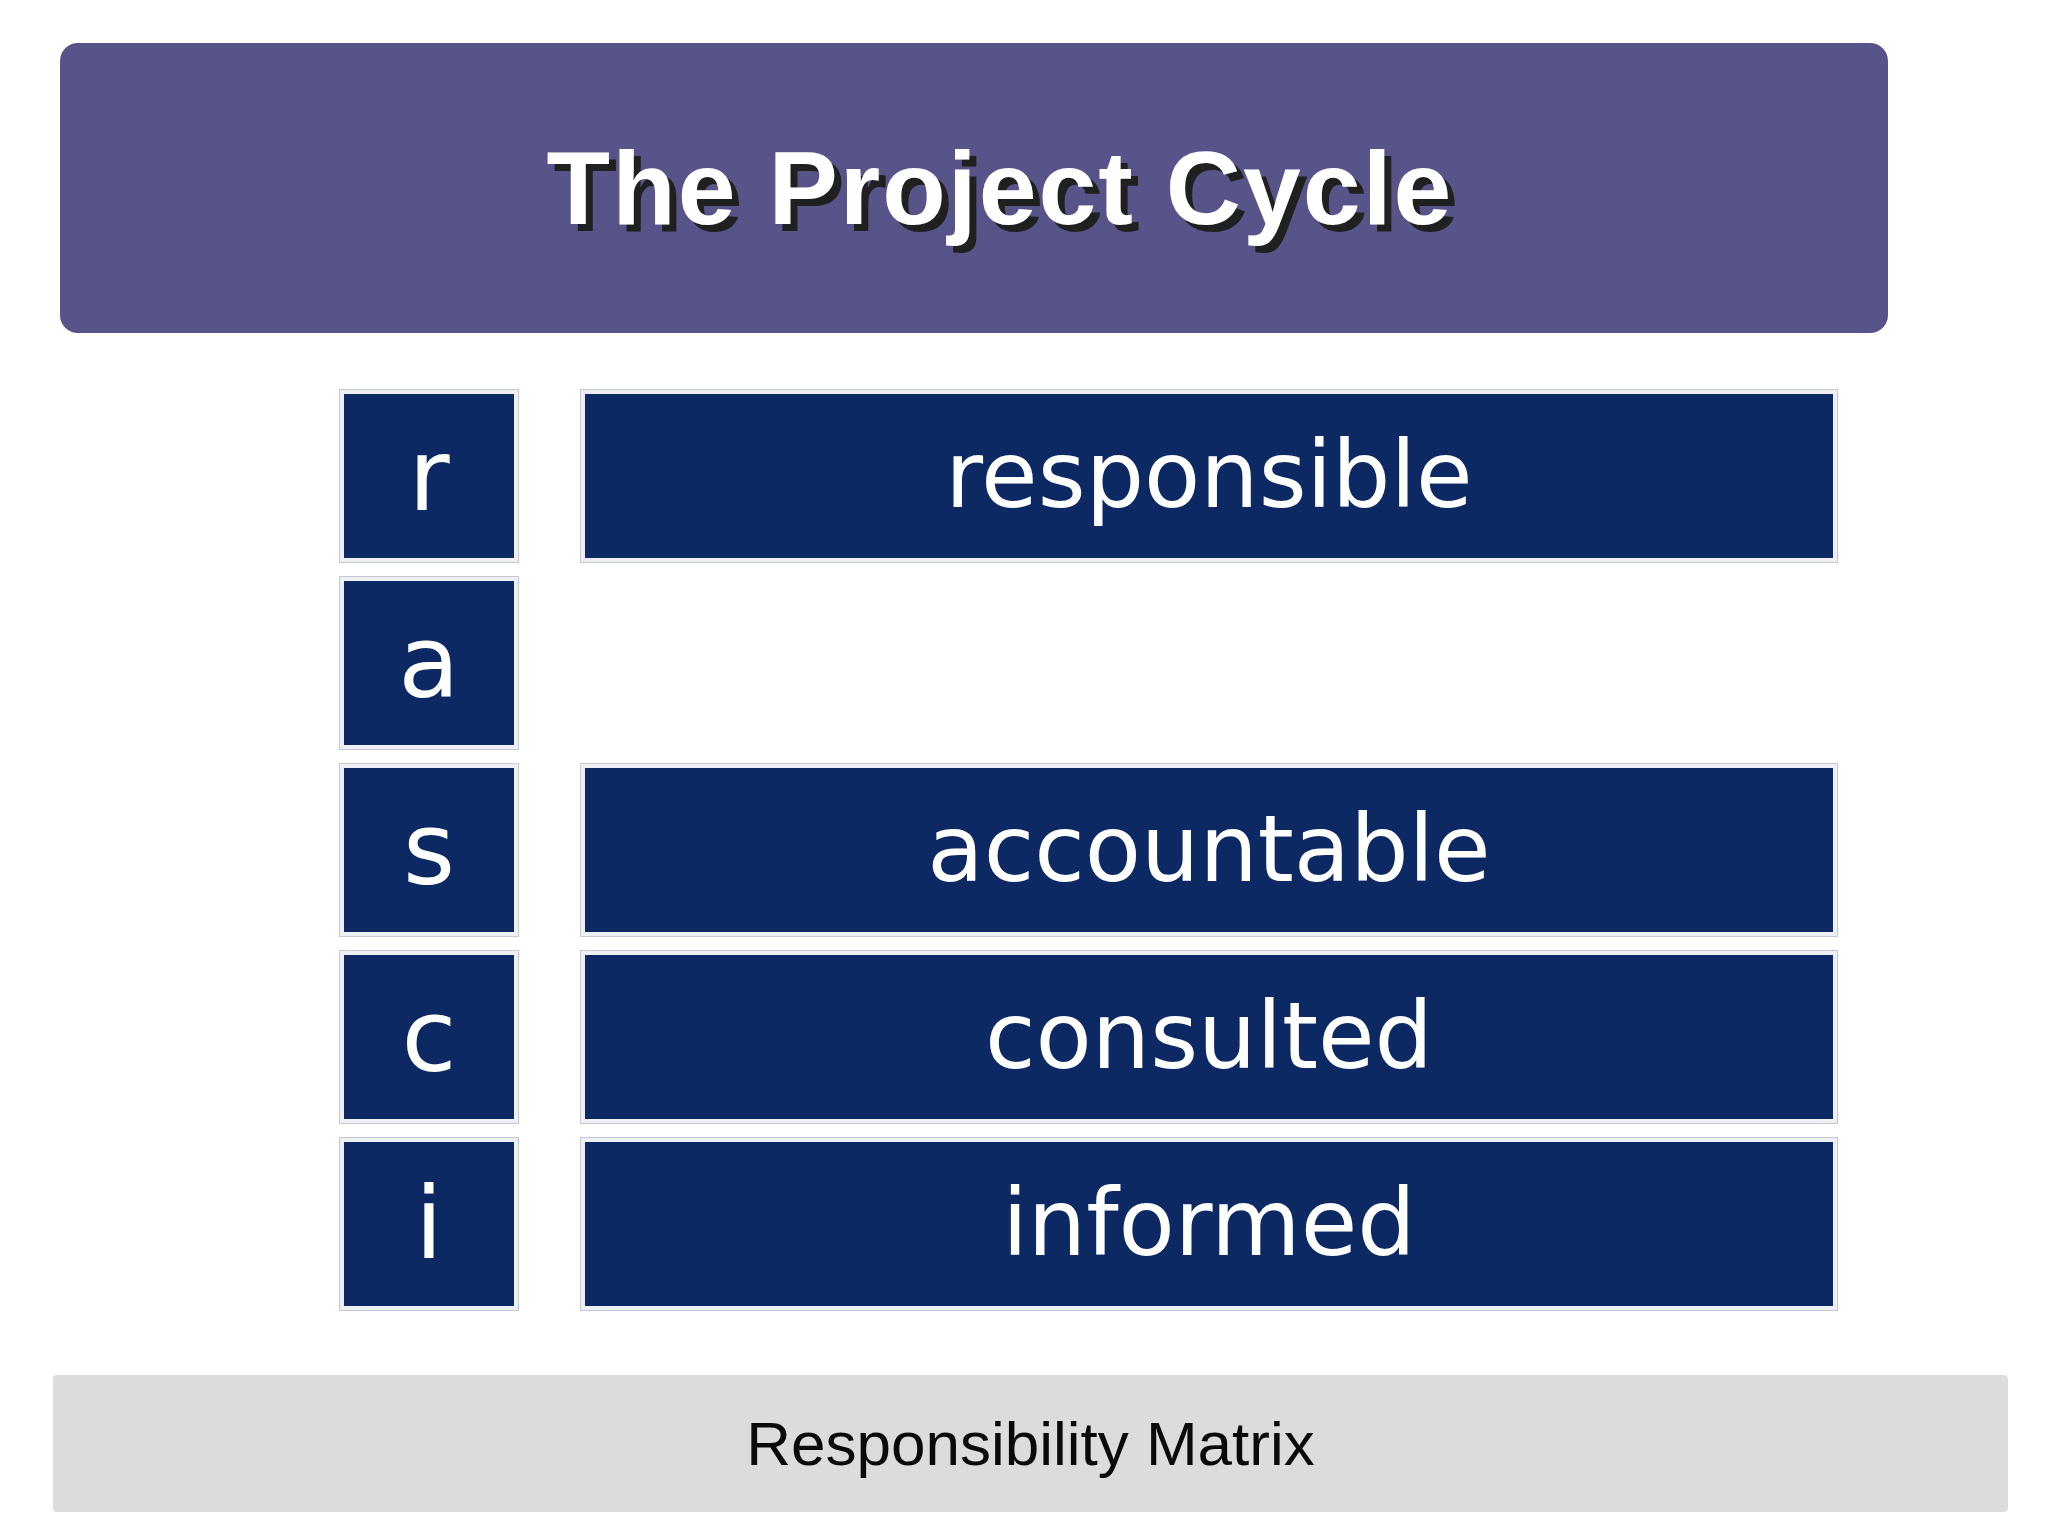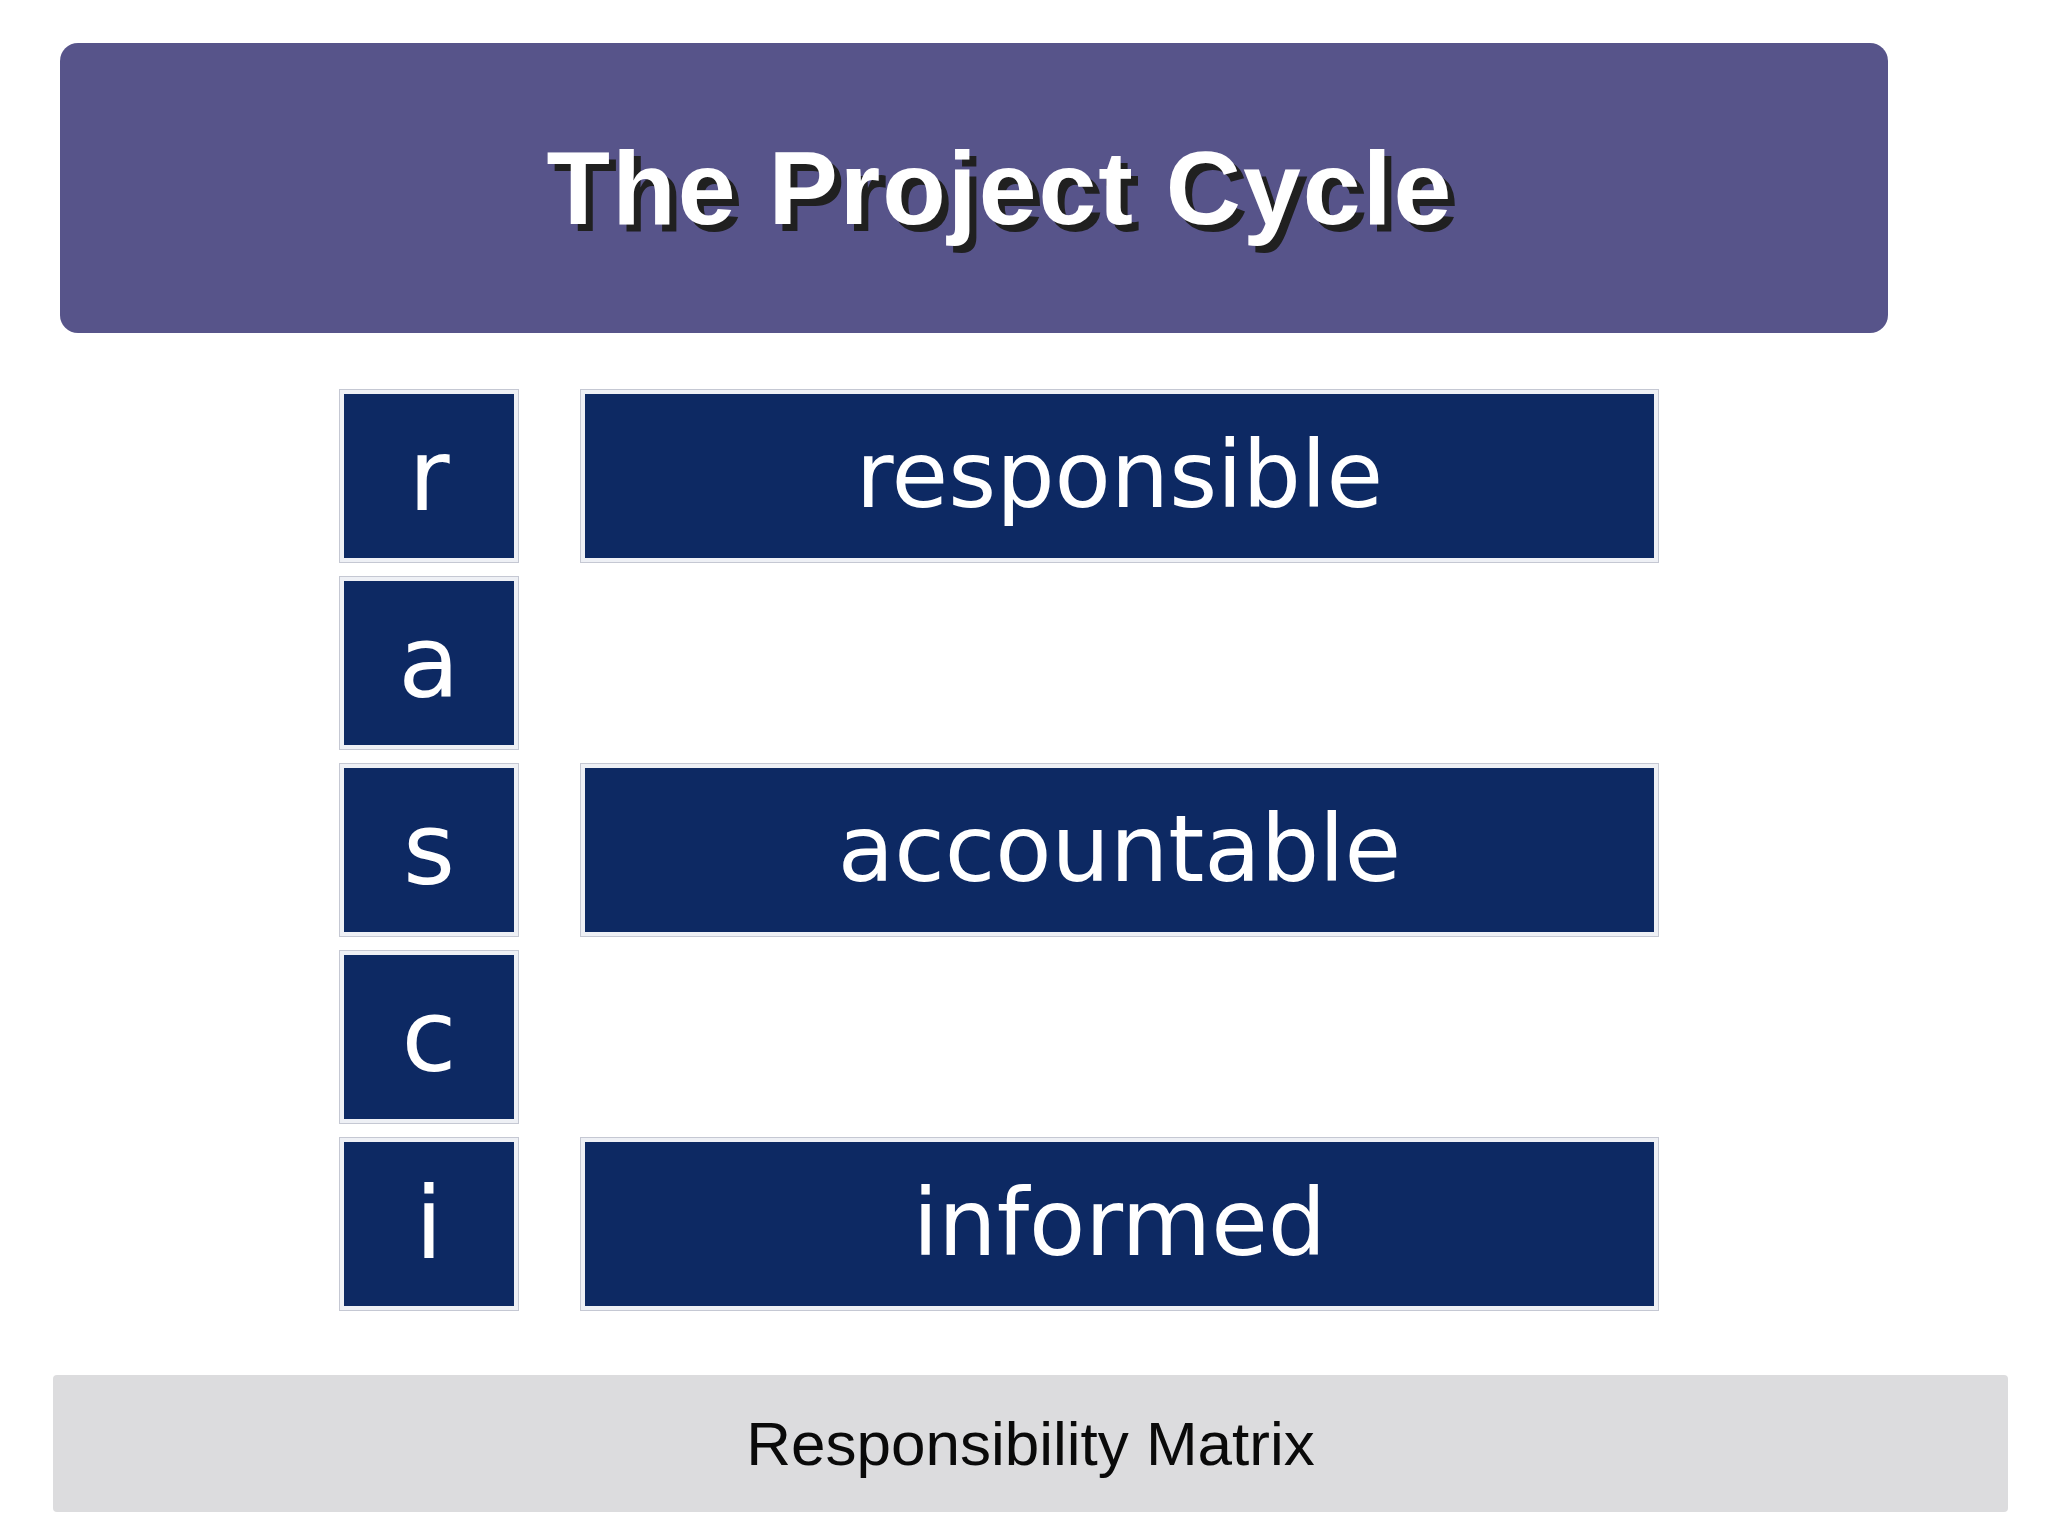--- a/index.html
+++ b/index.html
@@ -52,21 +52,21 @@
   .cell {
     position: absolute; top: 0; height: 172px;
     background: var(--box-bg);
     border: 4px solid var(--box-frame);
     outline: 1px solid var(--box-outline);
     display: flex; align-items: center; justify-content: center;
     color: var(--box-text);
     font-family: "DejaVu Sans", sans-serif;
   }
   .cell.letter { left: 332px; width: 178px; font-size: 100px; }
-  .cell.word   { left: 573px; width: 1077px; font-size: 92px; }
+  .cell.word   { left: 573px; width: 1256px; font-size: 92px; }
   .cell span { line-height: 1; padding-bottom: 8px; }
 
   
   .caption {
     position: absolute;
     left: 45px; top: 1367px;
     width: 1955px; height: 137px;
     background: var(--footer-bg);
     border-radius: 4px;
     display: flex; align-items: center; justify-content: center;
@@ -110,20 +110,23 @@
       </div>
       <div class="cell word">
         <span>accountable</span>
       </div>
     </div>
 
     <div class="row row4">
       <div class="cell letter">
         <span>c</span>
       </div>
+      <div class="cell word">
+        <span>consulted</span>
+      </div>
     </div>
 
     <div class="row row5">
       <div class="cell letter">
         <span>i</span>
       </div>
       <div class="cell word">
         <span>informed</span>
       </div>
     </div>

